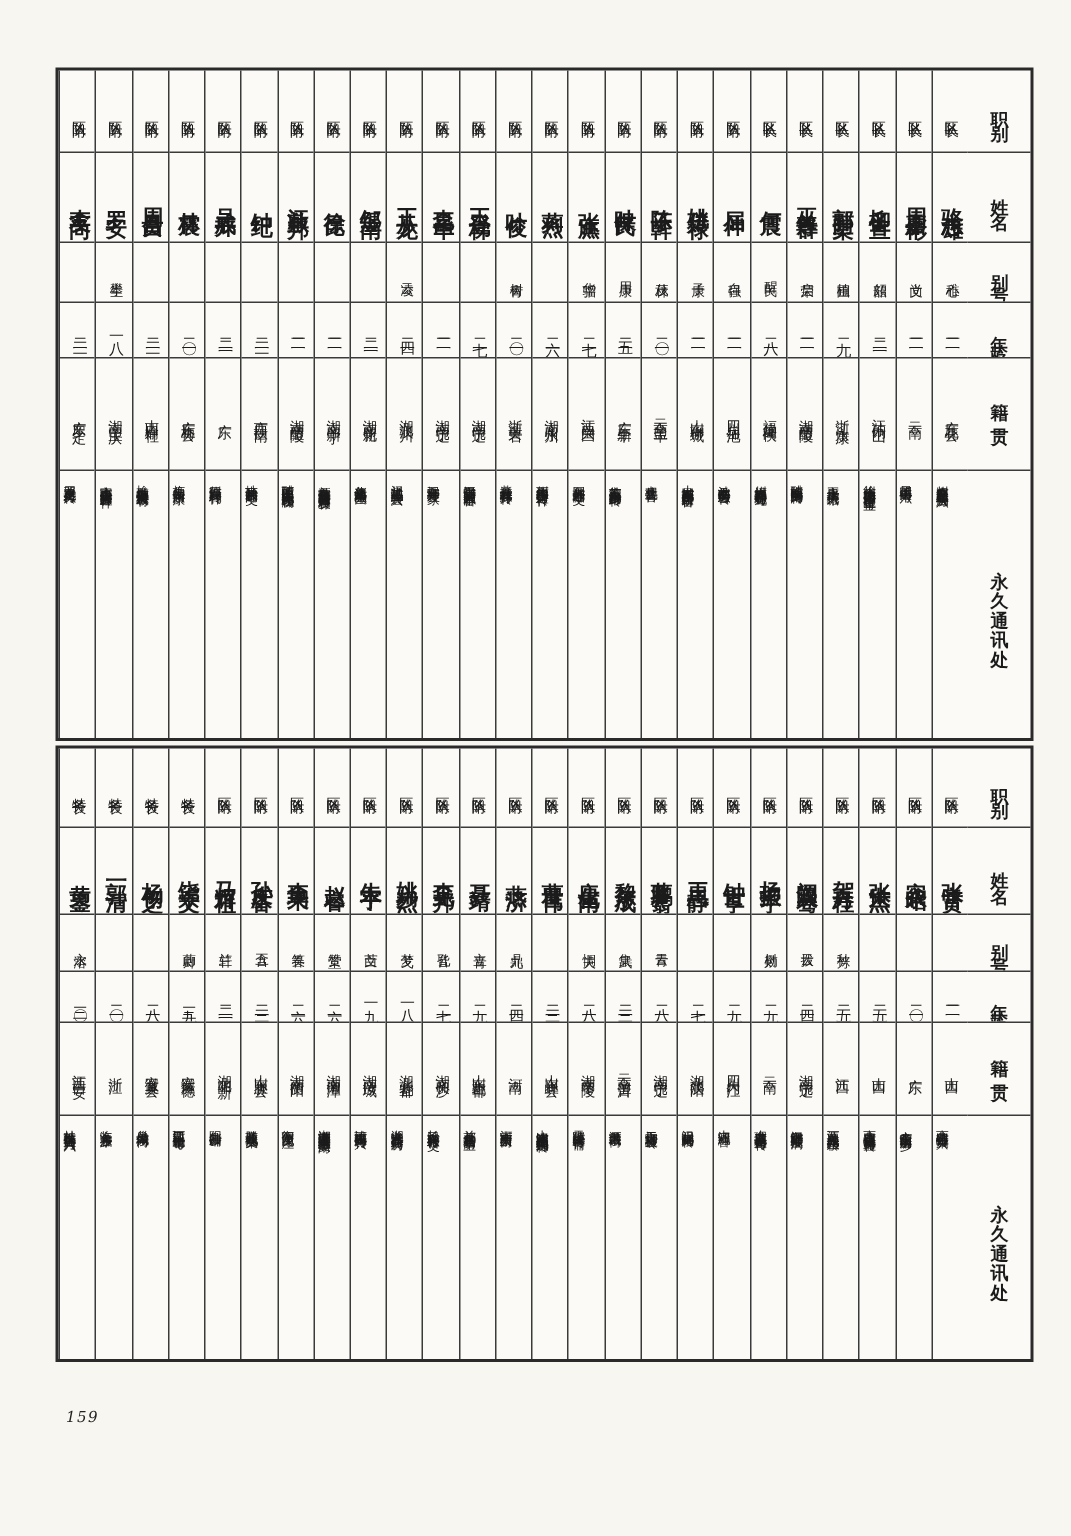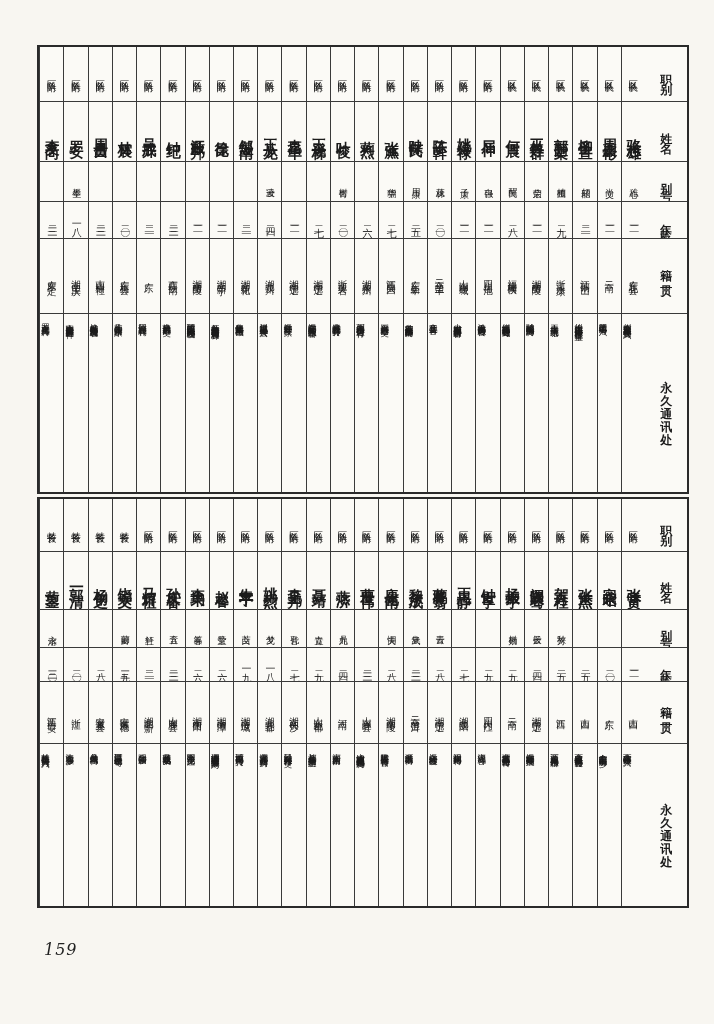--- a/index.html
+++ b/index.html
@@ -70,21 +70,21 @@
   .header-col .c-name .vtext,
   .header-col .c-alias .vtext{letter-spacing:9px;font-size:12px;}
   .header-col .c-age .vtext{letter-spacing:5px;font-size:11.5px;}
   .header-col .c-native .vtext{letter-spacing:16px;font-size:12px;}
   .header-col .c-address{display:flex;}
   .header-col .c-address .vtext{height:auto;letter-spacing:13px;font-size:12px;font-weight:600;}
 
   .page-number{
     position:absolute;left:44px;top:940px;
     font-family:"DejaVu Serif",serif;
-    font-size:16px;font-style:italic;color:#222;
+    font-size:10px;font-style:italic;color:#222;
     letter-spacing:1px;
   }
 </style>
 </head>
 <body>
 
 <div class="page">
 
   <div class="roster t-top">
     <div class="col header-col">

